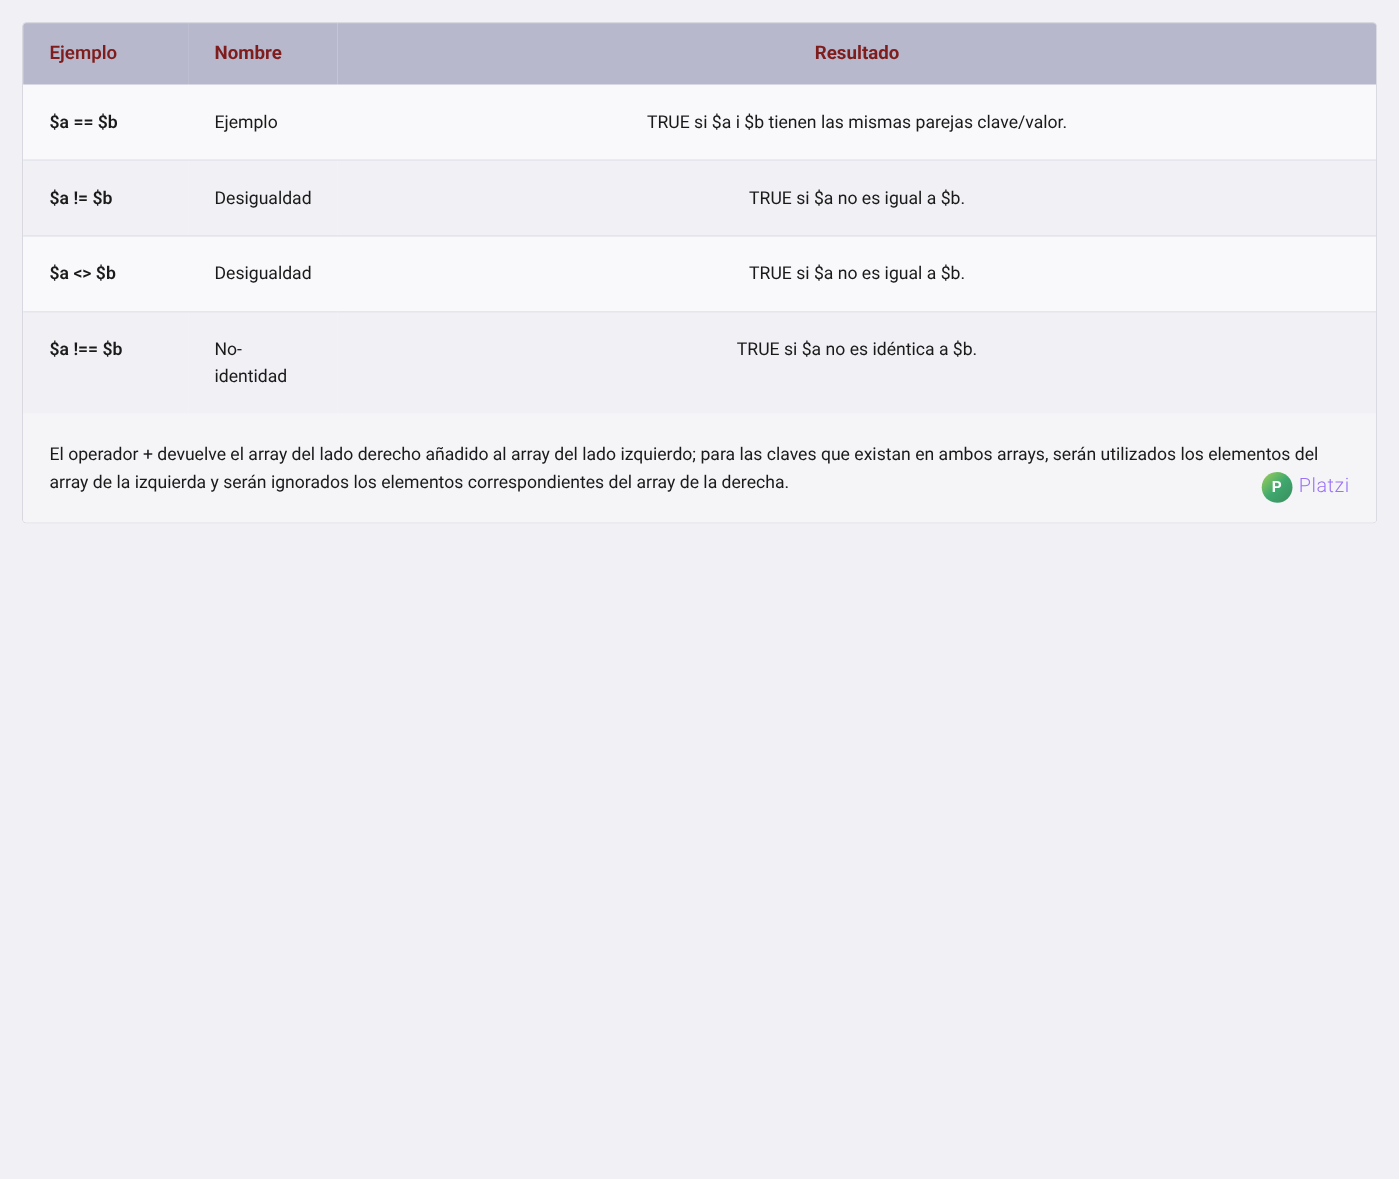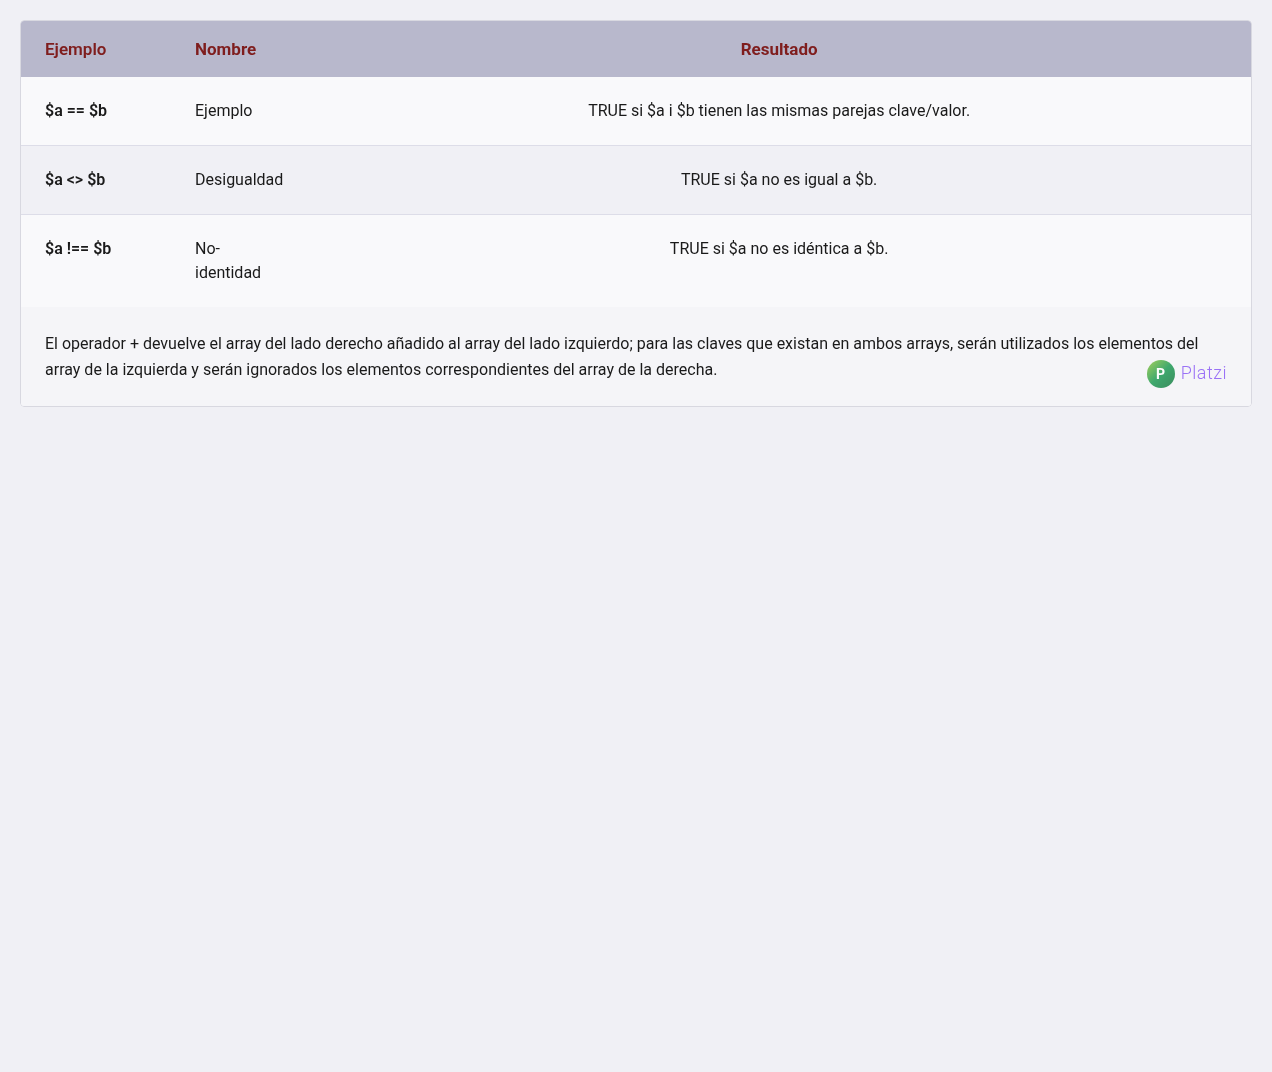--- a/index.html
+++ b/index.html
@@ -142,20 +142,25 @@
           <th class="col-resultado">Resultado</th>
         </tr>
       </thead>
       <tbody id="table-body">
           <tr>
             <td class="col-ejemplo">$a == $b</td>
             <td class="col-nombre">Ejemplo</td>
             <td class="col-resultado">TRUE si $a i $b tienen las mismas parejas clave/valor.</td>
           </tr>
           <tr>
+            <td class="col-ejemplo">$a != $b</td>
+            <td class="col-nombre">Desigualdad</td>
+            <td class="col-resultado">TRUE si $a no es igual a $b.</td>
+          </tr>
+          <tr>
             <td class="col-ejemplo">$a &lt;&gt; $b</td>
             <td class="col-nombre">Desigualdad</td>
             <td class="col-resultado">TRUE si $a no es igual a $b.</td>
           </tr>
           <tr>
             <td class="col-ejemplo">$a !== $b</td>
             <td class="col-nombre">No-identidad</td>
             <td class="col-resultado">TRUE si $a no es idéntica a $b.</td>
           </tr>
         </tbody>

